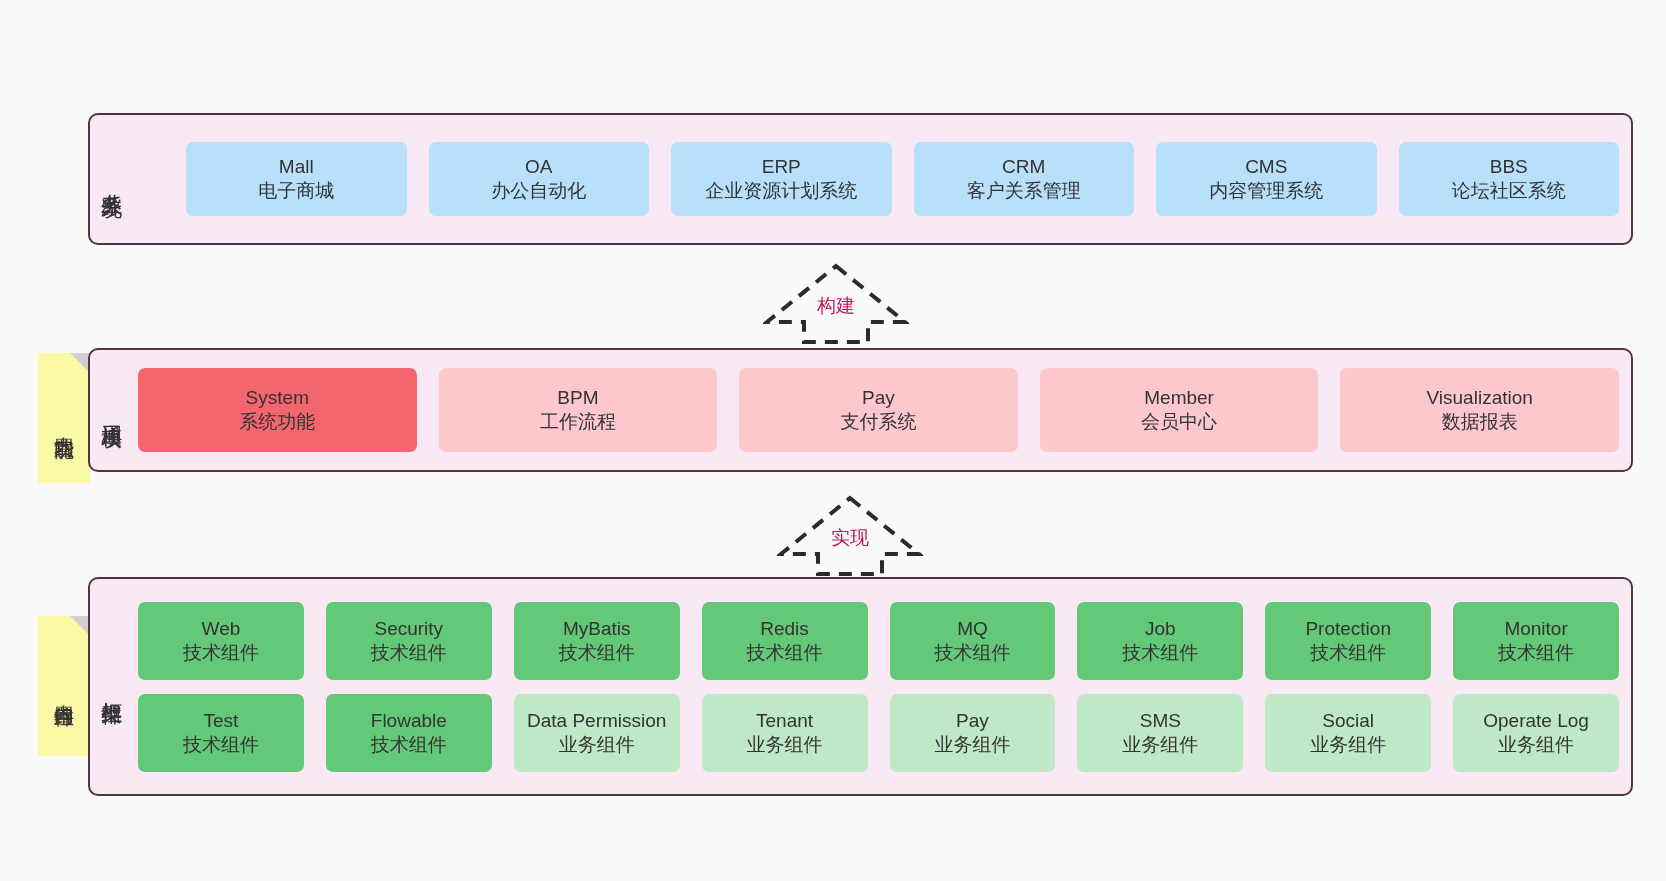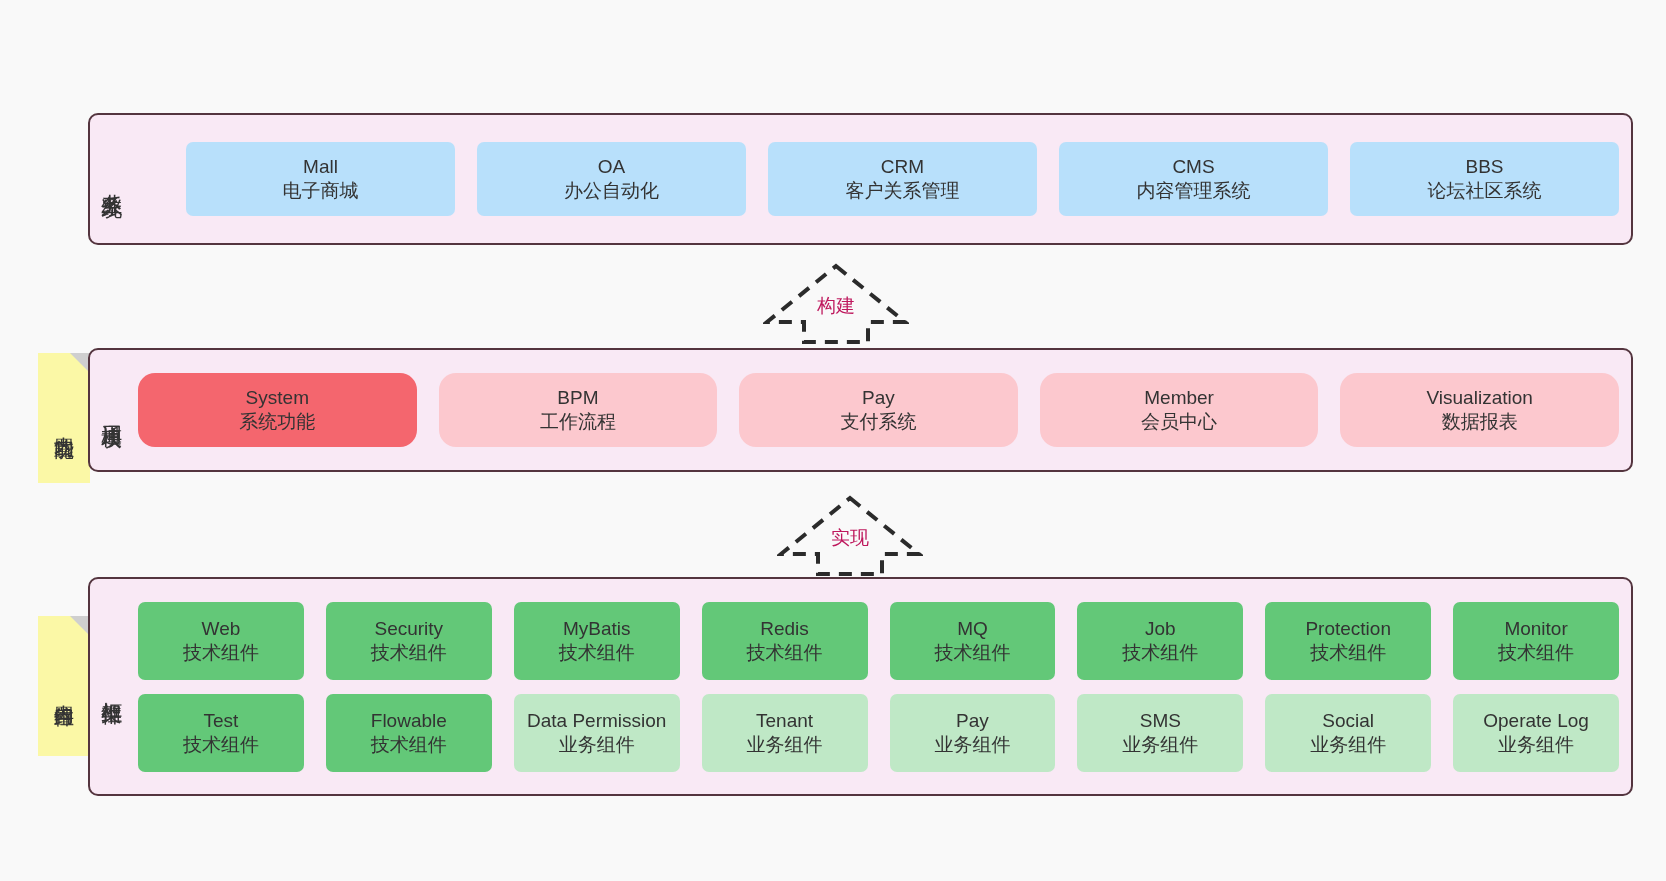--- a/index.html
+++ b/index.html
@@ -74,21 +74,21 @@
     padding: 6px 4px;
   }
   .card .t1 { display: block; }
   .card .t2 { display: block; }
 
   
   #band-business { left: 88px; top: 113px; width: 1545px; height: 132px; gap: 48px; }
   #band-business .card { height: 74px; }
 
   #band-common { left: 88px; top: 348px; width: 1545px; height: 124px; }
-  #band-common .card { height: 74px; border-radius: 17px; }
+  #band-common .card { height: 84px; }
 
   #band-framework { left: 88px; top: 577px; width: 1545px; height: 219px; }
   #band-framework .card { height: 78px; }
   #band-framework .band-body { }
 
   
   .c-blue       { background: #b8e0fb; }
   .c-red        { background: #f4666e; }
   .c-pink       { background: #fcc8ce; text-align: right; }
   .c-green      { background: #63c878; }
@@ -156,20 +156,24 @@
       <div class="row">
         <div class="card c-blue">
           <span class="t1">Mall</span>
           <span class="t2">电子商城</span>
         </div>
         <div class="card c-blue">
           <span class="t1">OA</span>
           <span class="t2">办公自动化</span>
         </div>
         <div class="card c-blue">
+          <span class="t1">ERP</span>
+          <span class="t2">企业资源计划系统</span>
+        </div>
+        <div class="card c-blue">
           <span class="t1">CRM</span>
           <span class="t2">客户关系管理</span>
         </div>
         <div class="card c-blue">
           <span class="t1">CMS</span>
           <span class="t2">内容管理系统</span>
         </div>
         <div class="card c-blue">
           <span class="t1">BBS</span>
           <span class="t2">论坛社区系统</span>

